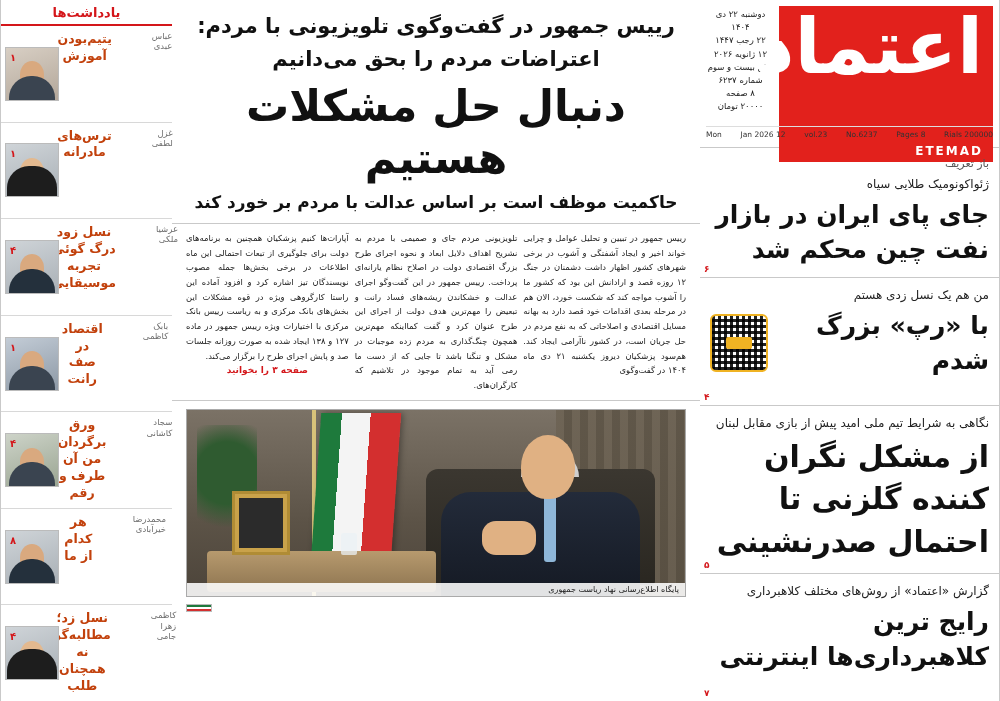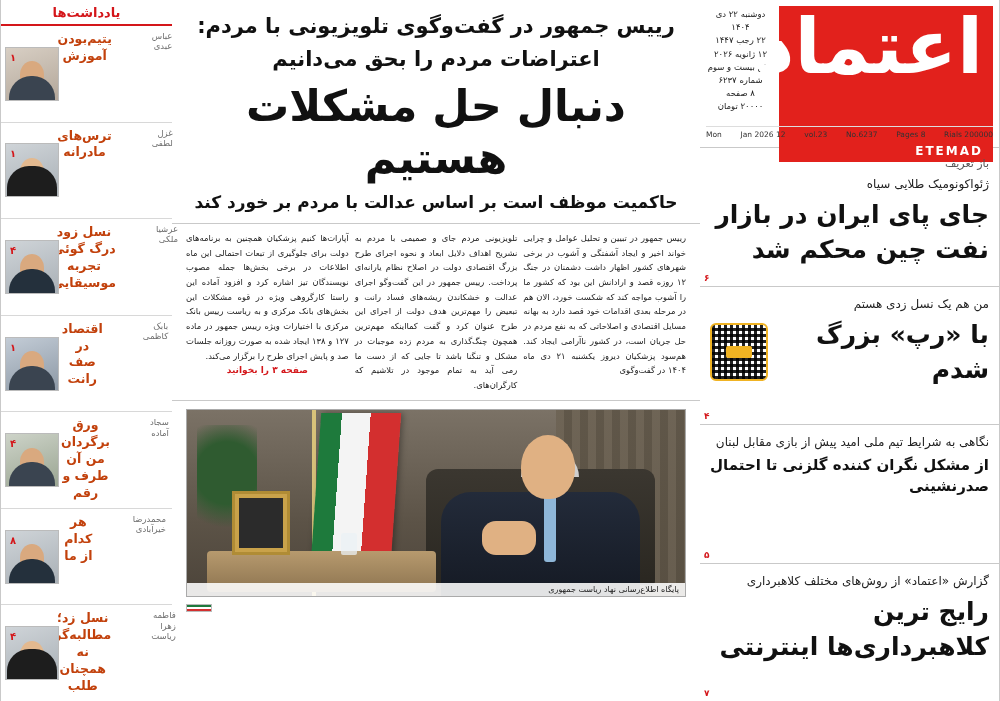--- a/index.html
+++ b/index.html
@@ -205,21 +205,21 @@
     color: #222;
     line-height: 1.5;
     margin-bottom: 4px;
   }
   .lhead {
     font-size: 25px;
     font-weight: bold;
     color: #111;
     line-height: 1.42;
   }
-  .lhead.sm { font-size: 15px; }
+  .lhead.sm { font-size: 30px; }
   .pgnum {
     position: absolute;
     bottom: 3px;
     left: 4px;
     color: #d4161a;
     font-size: 9px;
     font-weight: bold;
   }
   .qr-row {
     display: flex;
@@ -425,21 +425,21 @@
         <div class="note-title">اقتصاد در صف رانت</div>
       </div>
       <div class="note-photo">
         <div class="face f-blue"></div>
         <div class="note-num">۱</div>
       </div>
     </div>
 
     <div class="note">
       <div class="note-text">
-        <div class="note-author">سجاد آماده</div>
+        <div class="note-author">سجاد کاشانی</div>
         <div class="note-title">ورق برگردان من آن طرف و رقم</div>
       </div>
       <div class="note-photo">
         <div class="face f-green"></div>
         <div class="note-num">۴</div>
       </div>
     </div>
 
     <div class="note">
       <div class="note-text">
@@ -447,21 +447,21 @@
         <div class="note-title">هر کدام از ما</div>
       </div>
       <div class="note-photo">
         <div class="face f-dark"></div>
         <div class="note-num">۸</div>
       </div>
     </div>
 
     <div class="note" style="border-bottom:none">
       <div class="note-text">
-        <div class="note-author">فاطمه زهرا ریاست</div>
+        <div class="note-author">کاظمی زهرا جامی</div>
         <div class="note-title">نسل زد؛مطالبه‌گر نه همچنان طلب</div>
       </div>
       <div class="note-photo">
         <div class="face f-hijab"></div>
         <div class="note-num">۴</div>
       </div>
     </div>
   </aside>
 
   <main class="centercol">

